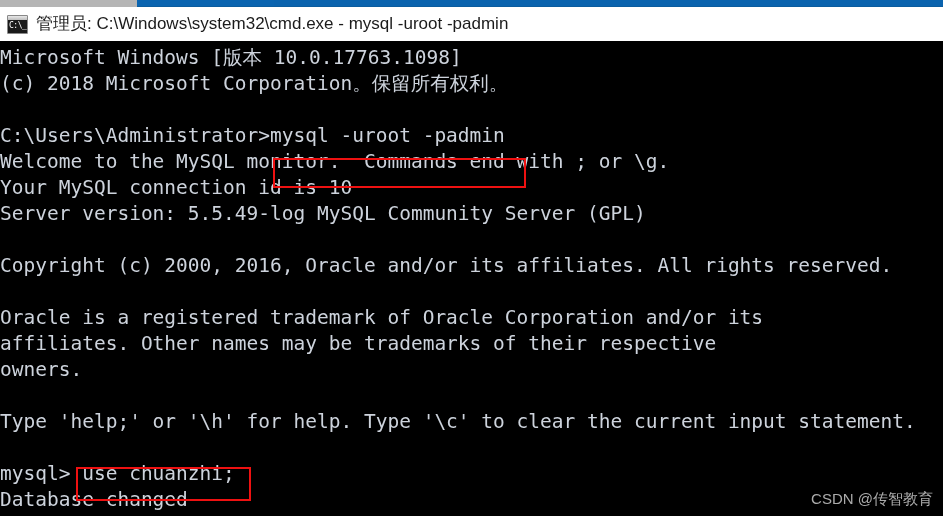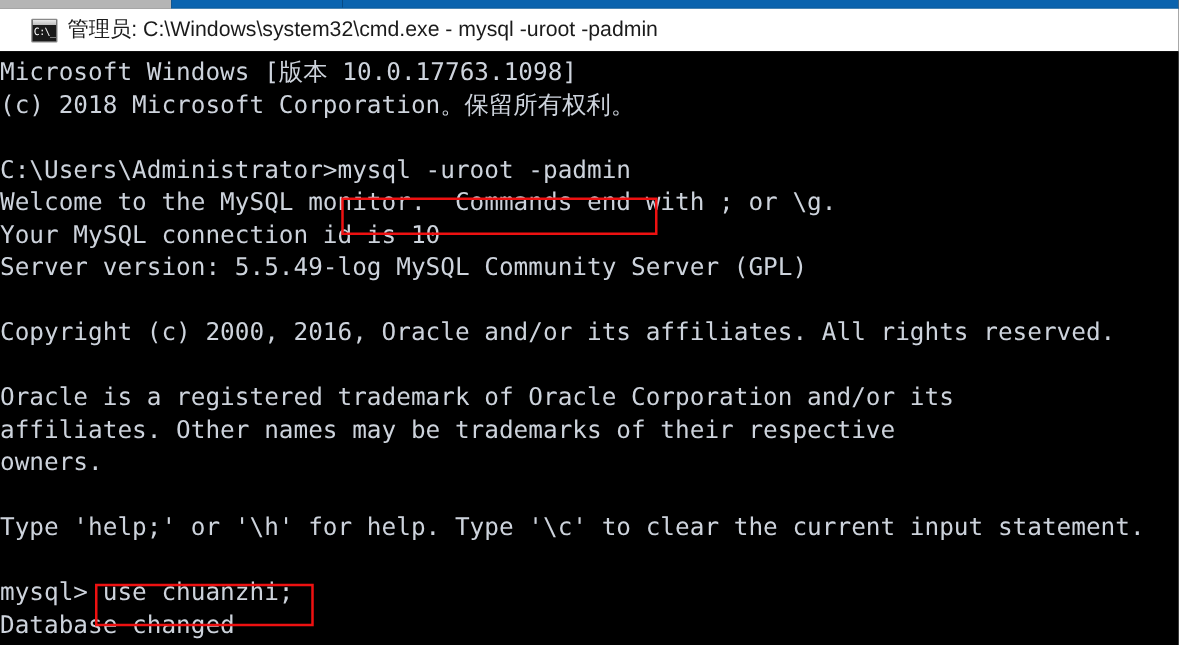--- a/index.html
+++ b/index.html
@@ -51,21 +51,21 @@
   
   .titlebar {
     position: absolute;
     top: 7px;
     left: 0;
     width: 943px;
     height: 34px;
     background: #ffffff;
     display: flex;
     align-items: center;
-    padding-left: 25px;
+    padding-left: 7px;
     box-sizing: border-box;
   }
   .cmd-icon {
     width: 19px;
     height: 17px;
     background: #1a1a1a;
     border: 1px solid #888;
     border-radius: 1px;
     position: relative;
     flex: 0 0 auto;
@@ -205,15 +205,16 @@
 Type 'help;' or '\h' for help. Type '\c' to clear the current input statement.
 
 mysql&gt; use chuanzhi;
 Database changed
 mysql&gt;</pre>
 
     <div class="redbox redbox-cmd"></div>
 
     <div class="redbox redbox-use"></div>
 
+    <div class="watermark">CSDN @传智教育</div>
   </div>
 
 </div>
 
 </body></html>

